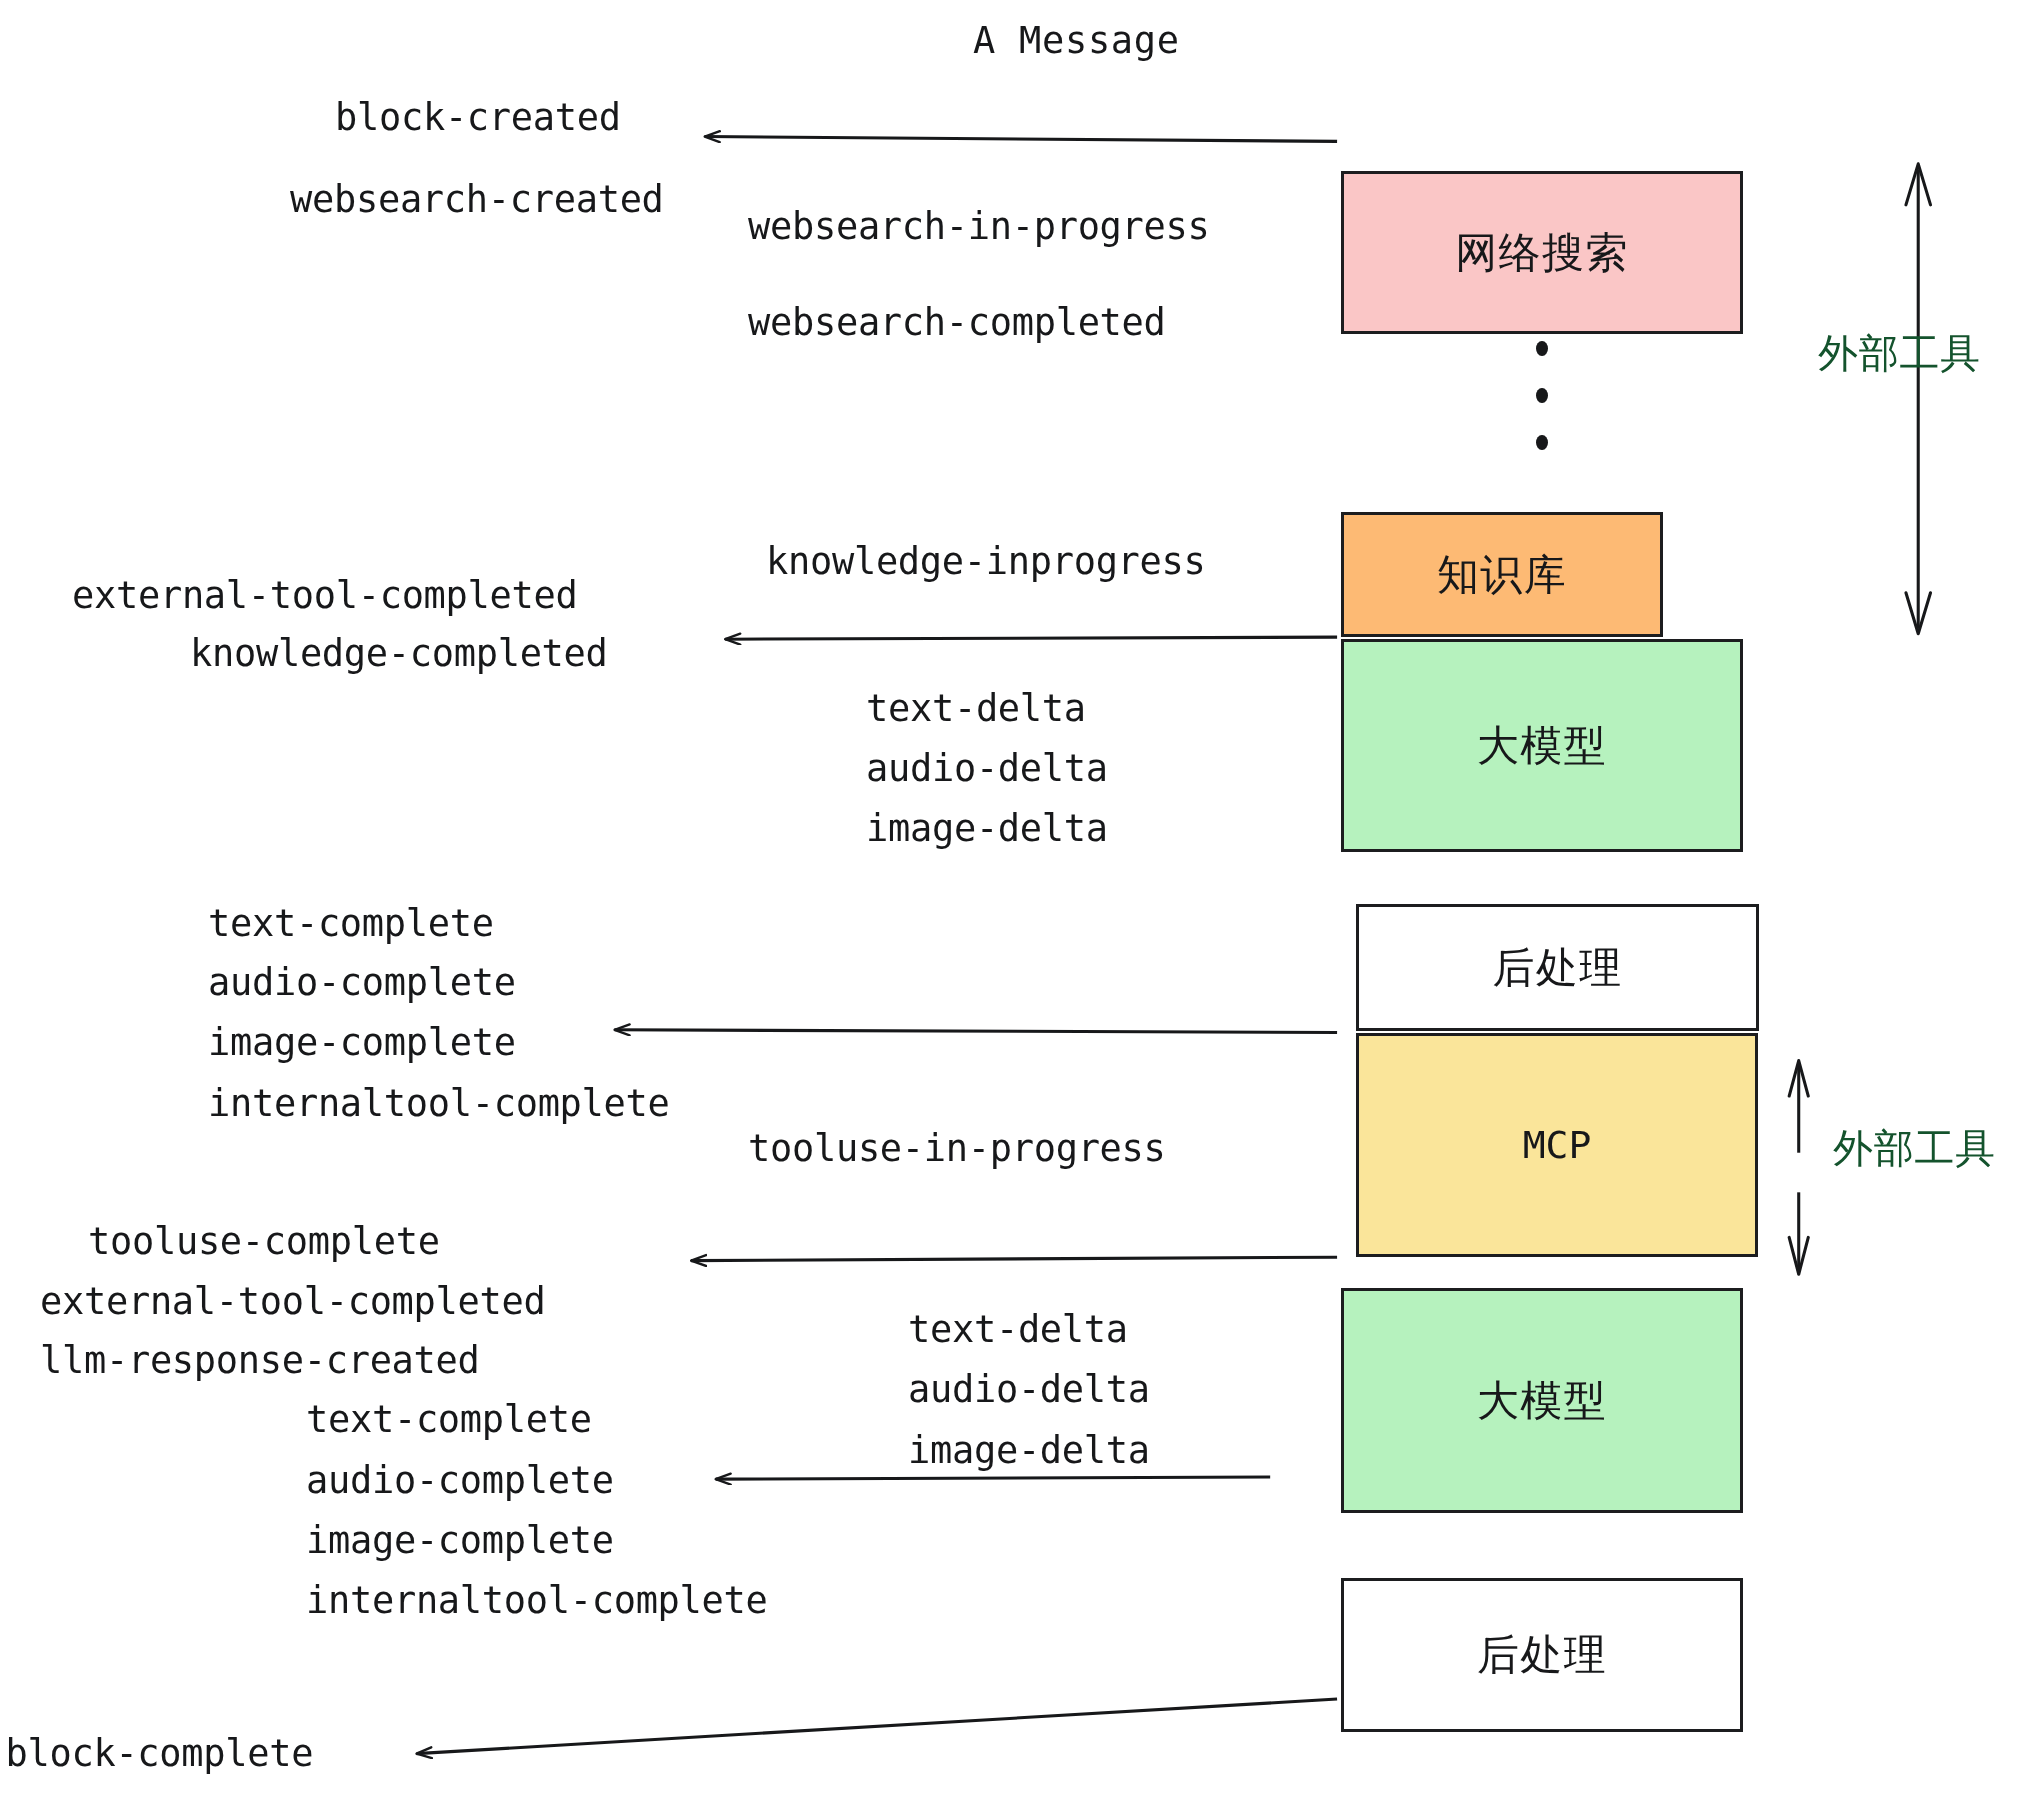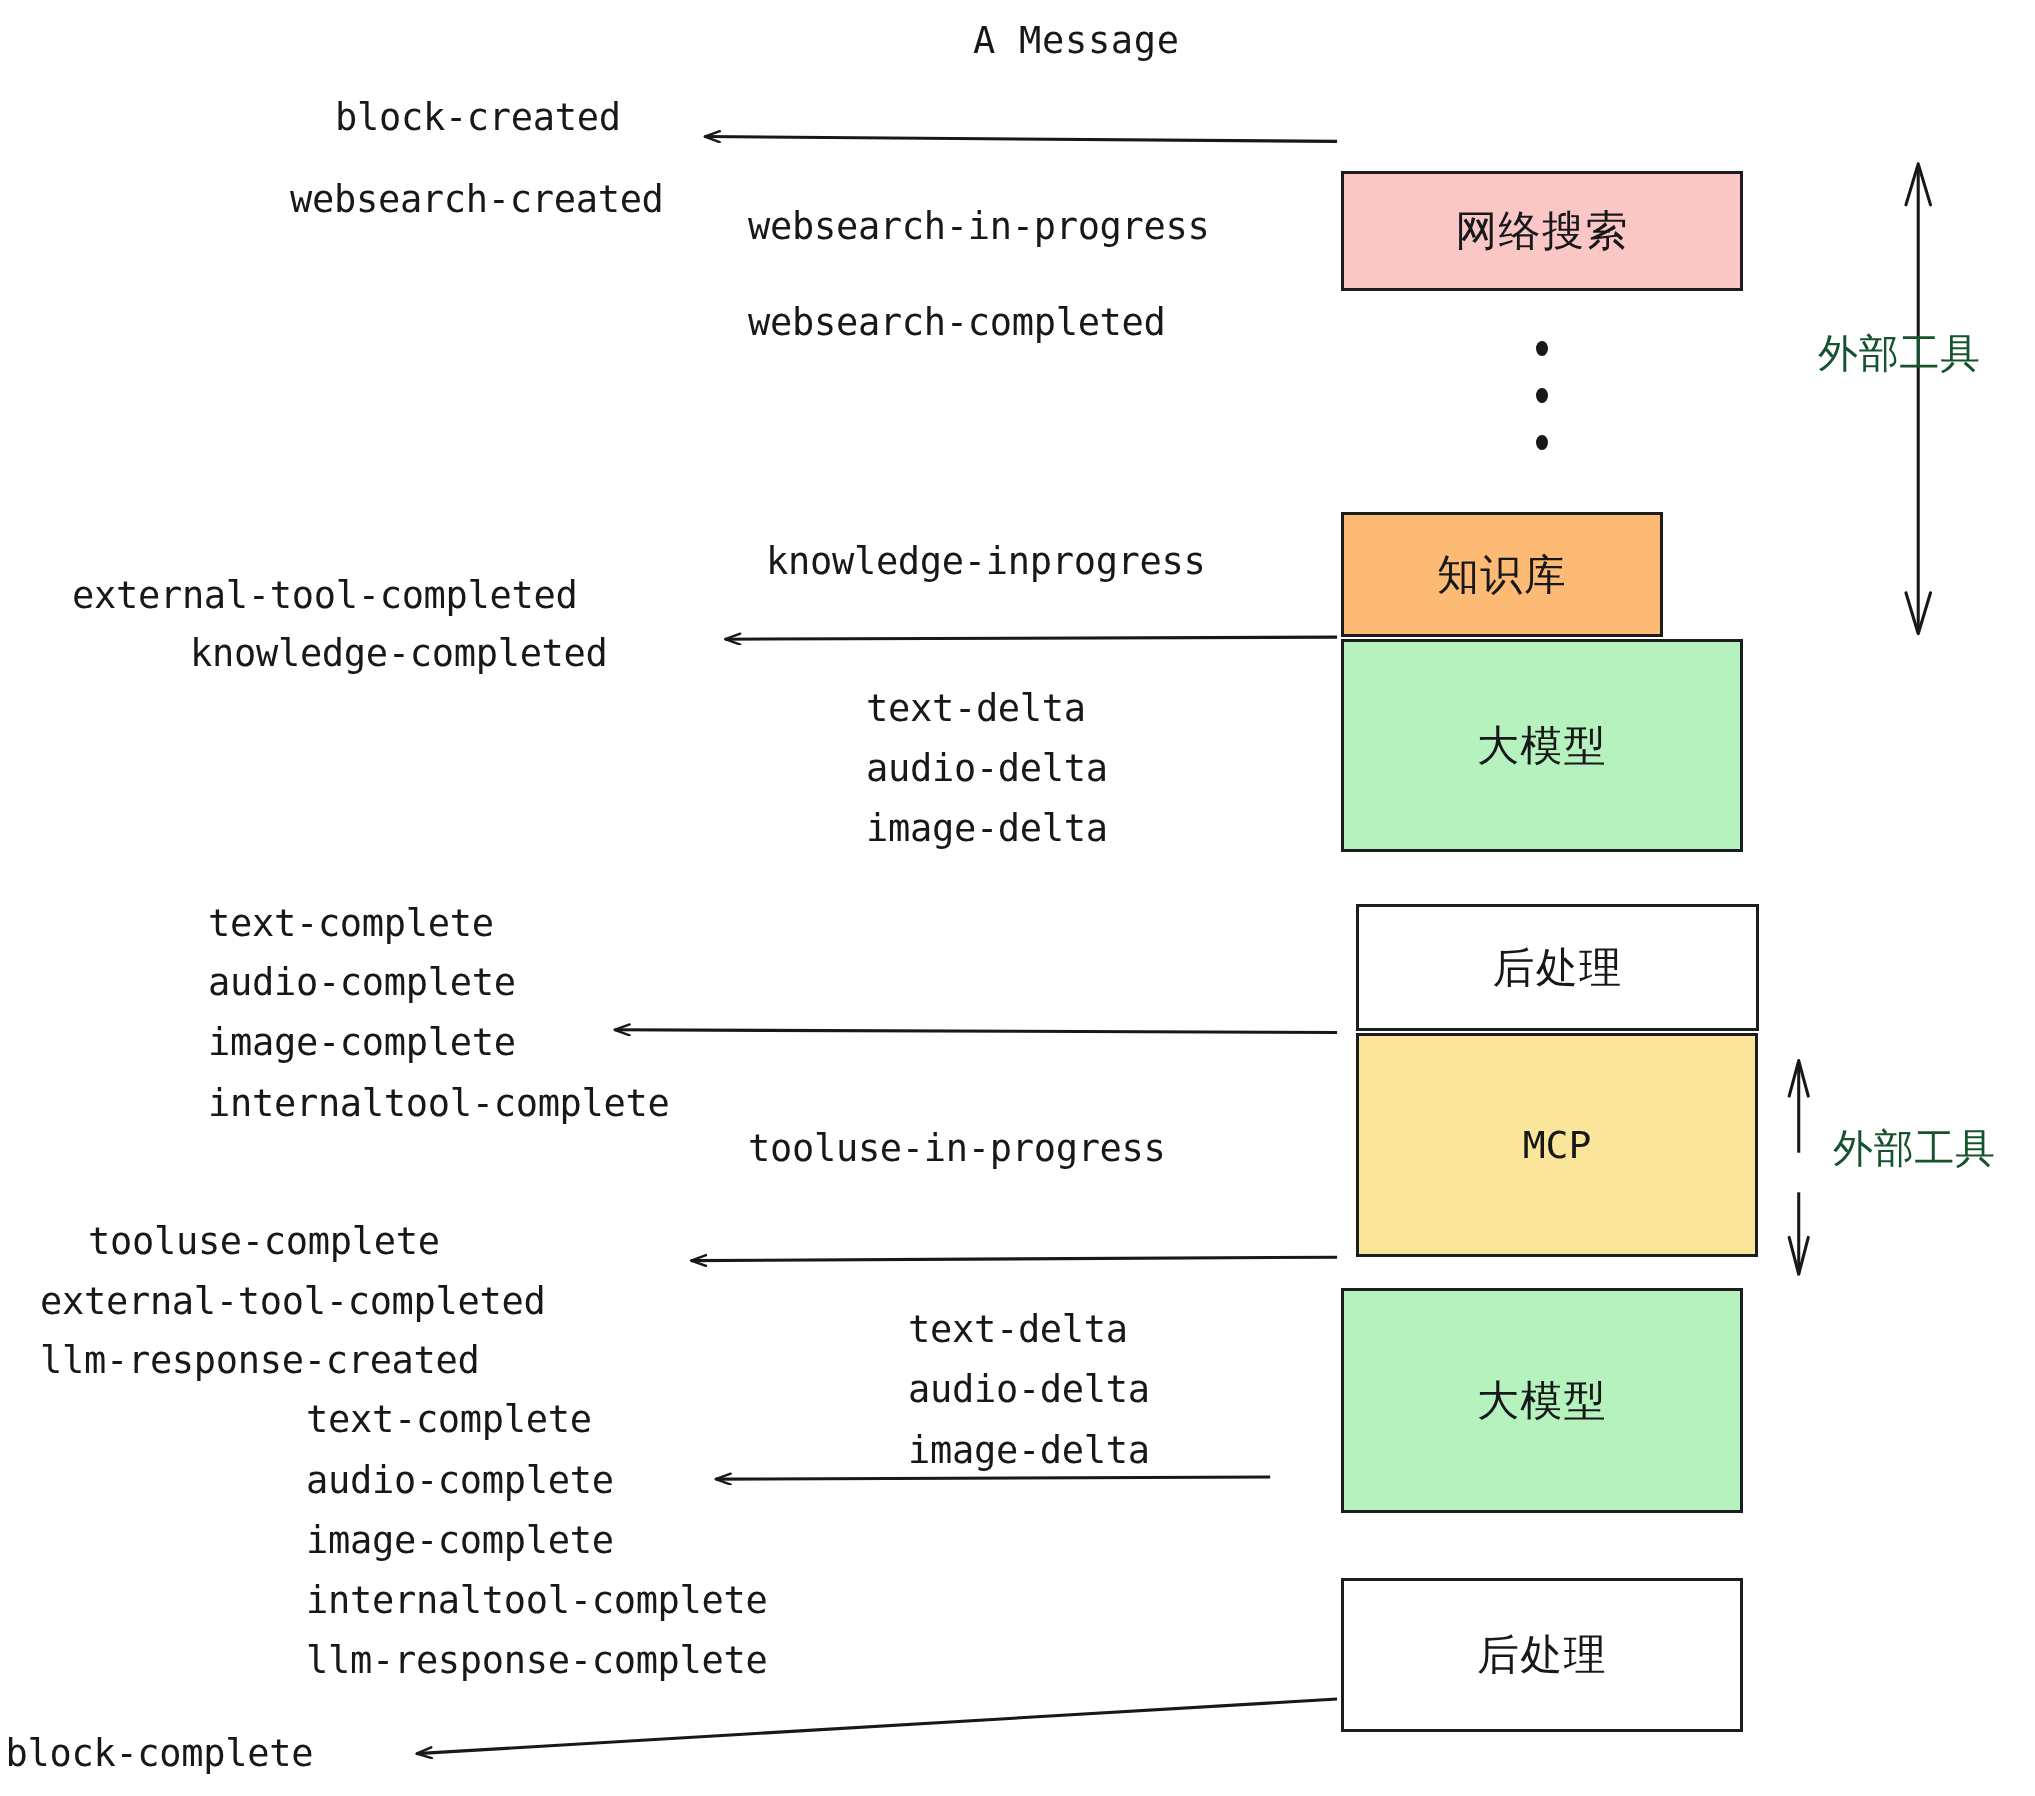--- a/index.html
+++ b/index.html
@@ -120,21 +120,21 @@
     </g>
 
     <g>
       <path d="M2634,1560 L2634,1688" stroke="#17181a" stroke-width="4.5" fill="none"></path>
       <path d="M2634,1553 L2620,1605 M2634,1553 L2648,1605" stroke="#17181a" stroke-width="4.5" fill="none" stroke-linecap="round"></path>
       <path d="M2634,1746 L2634,1858" stroke="#17181a" stroke-width="4.5" fill="none"></path>
       <path d="M2634,1866 L2620,1812 M2634,1866 L2648,1812" stroke="#17181a" stroke-width="4.5" fill="none" stroke-linecap="round"></path>
     </g>
   </svg>
 
-  <div class="box" style="left:1341px; top:171px; width:402px; height:120px; background:#FAC6C6;">
+  <div class="box" style="left:1341px; top:171px; width:402px; height:163px; background:#FAC6C6;">
     <span>网络搜索</span>
   </div>
 
   <div class="dots" style="left:1535px; top:341px; width:13.7px; height:109px;">
     <span class="dot"></span>
     <span class="dot"></span>
     <span class="dot"></span>
   </div>
 
   <div class="box" style="left:1341px; top:512px; width:322px; height:125px; background:#fdba74;">
@@ -192,18 +192,17 @@
   <div class="evt" style="left:40px; top:1342px;">llm-response-created</div>
 
   <div class="evt" style="left:908px; top:1311px;">text-delta</div>
   <div class="evt" style="left:908px; top:1371px;">audio-delta</div>
   <div class="evt" style="left:908px; top:1432px;">image-delta</div>
 
   <div class="evt" style="left:306px; top:1401px;">text-complete</div>
   <div class="evt" style="left:306px; top:1462px;">audio-complete</div>
   <div class="evt" style="left:306px; top:1522px;">image-complete</div>
   <div class="evt" style="left:306px; top:1582px;">internaltool-complete</div>
-  <div class="evt" style="left:306px; top:1642px;">llm-response-complete</div>
 
   <div class="evt" style="left:5.5px; top:1735px;">block-complete</div>
 
 </div>
 
 
 </body></html>

